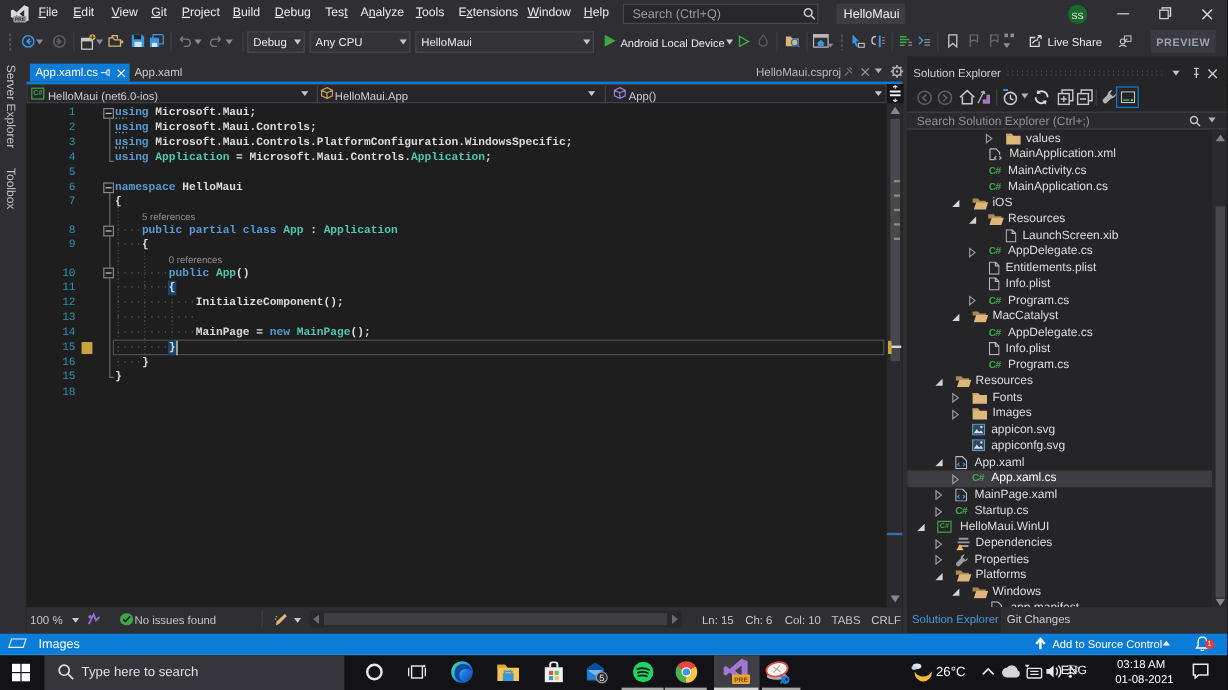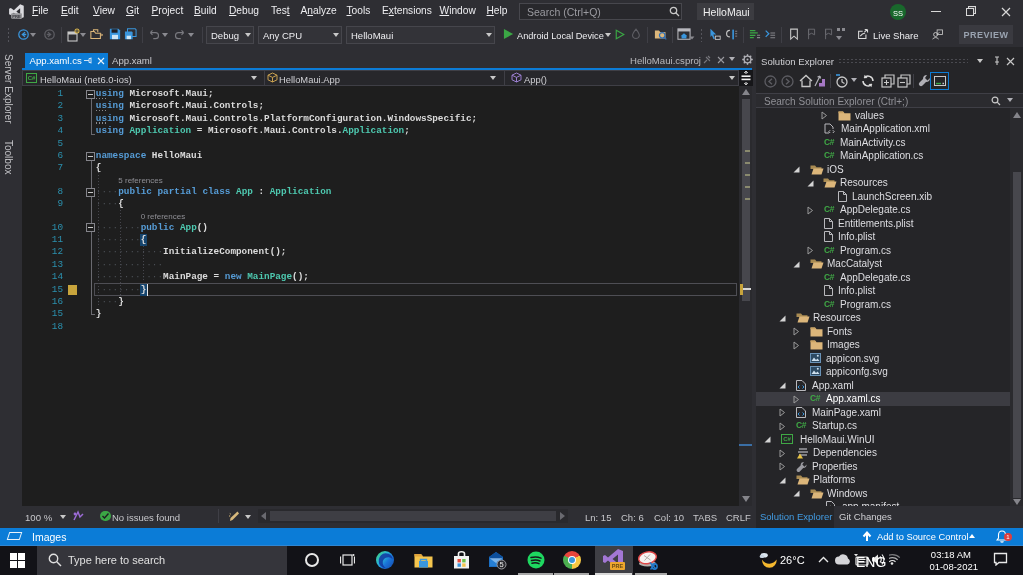--- a/index.html
+++ b/index.html
@@ -761,18 +761,18 @@
       <path d="M9 3.5 Q11.5 6.5 9 9.5 M11 1.5 Q15 6.5 11 11.5" fill="none" stroke="#e8e8e8" stroke-width="1.2"></path>
     </svg>
 <svg class="a" style="left:889px;top:553px" width="14" height="12" viewBox="0 0 14 12">
       <g fill="none" stroke="#e8e8e8">
         <path d="M2.5 7.5 A4.5 4.5 0 0 1 7 12" stroke-width="1.2" transform="rotate(-45 3 11)"></path>
         <path d="M2.5 4.5 A7.5 7.5 0 0 1 10 12" stroke-width="1.2" opacity="0.75" transform="rotate(-45 3 11)"></path>
         <path d="M2.5 1.5 A10.5 10.5 0 0 1 13 12" stroke-width="1.2" opacity="0.5" transform="rotate(-45 3 11)"></path>
       </g>
       <circle cx="3" cy="10.5" r="1.3" fill="#e8e8e8"></circle>
     </svg>
-<div class="a" style="left:856px;top:554px;font-size:14px;color:#fff">ENG</div>
+<div class="a" style="left:884px;top:554px;font-size:10px;color:#fff">ENG</div>
 <div class="a" style="left:920px;top:549px;width:51px;text-align:right;font-size:9.5px;color:#fff">03:18 AM</div>
 <div class="a" style="left:926px;top:561px;width:52px;text-align:right;font-size:9.5px;color:#fff">01-08-2021</div>
 <svg class="a" style="left:993px;top:552px" width="15" height="14" viewBox="0 0 15 14">
       <path d="M1.5 1.5 L13.5 1.5 L13.5 10.5 L6 10.5 L3 13 L3 10.5 L1.5 10.5 Z" fill="none" stroke="#e8e8e8" stroke-width="1.3"></path>
     </svg>
 </div>
 </body></html>

